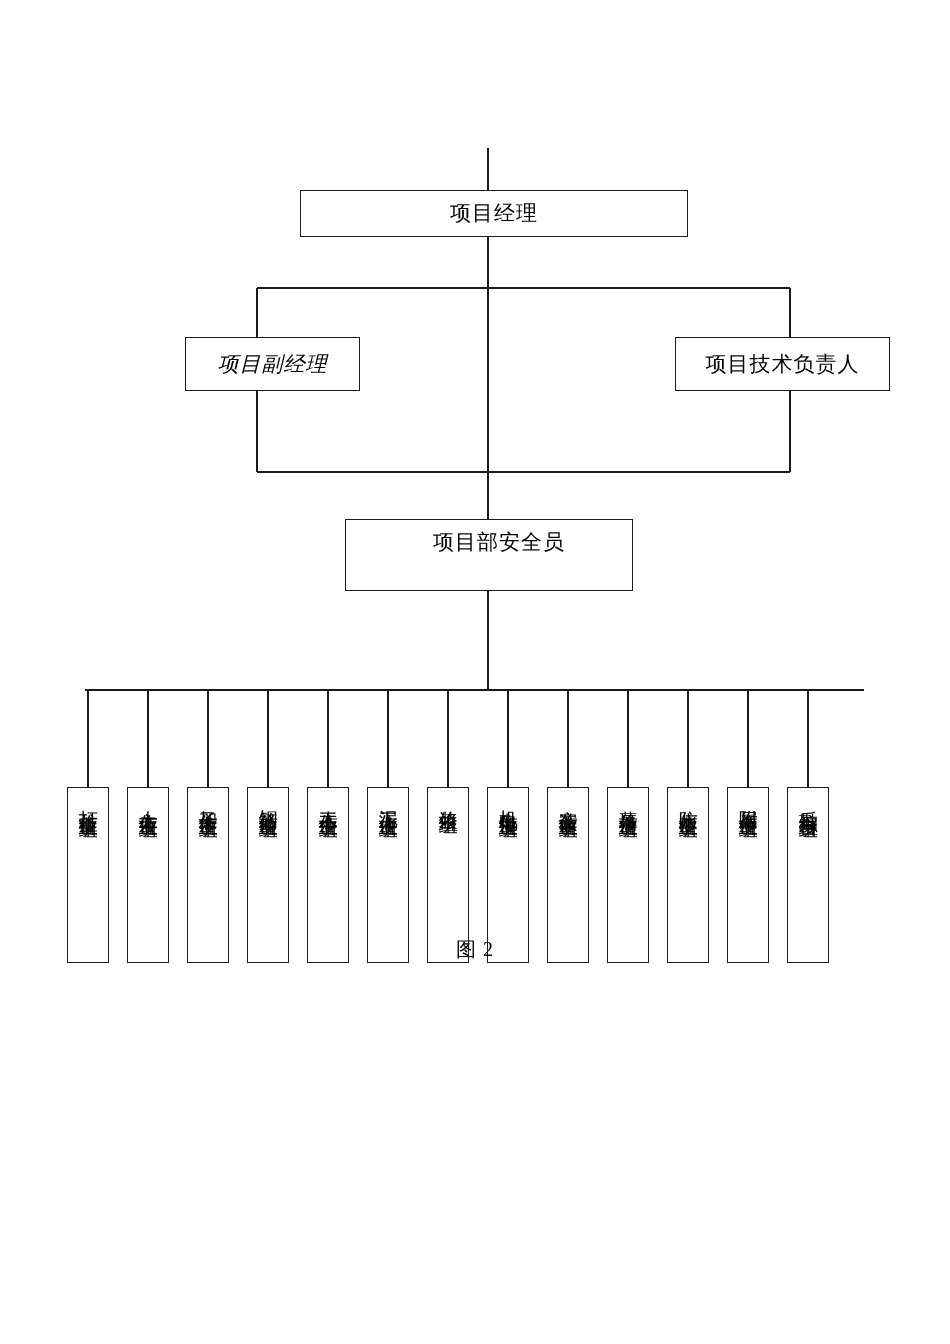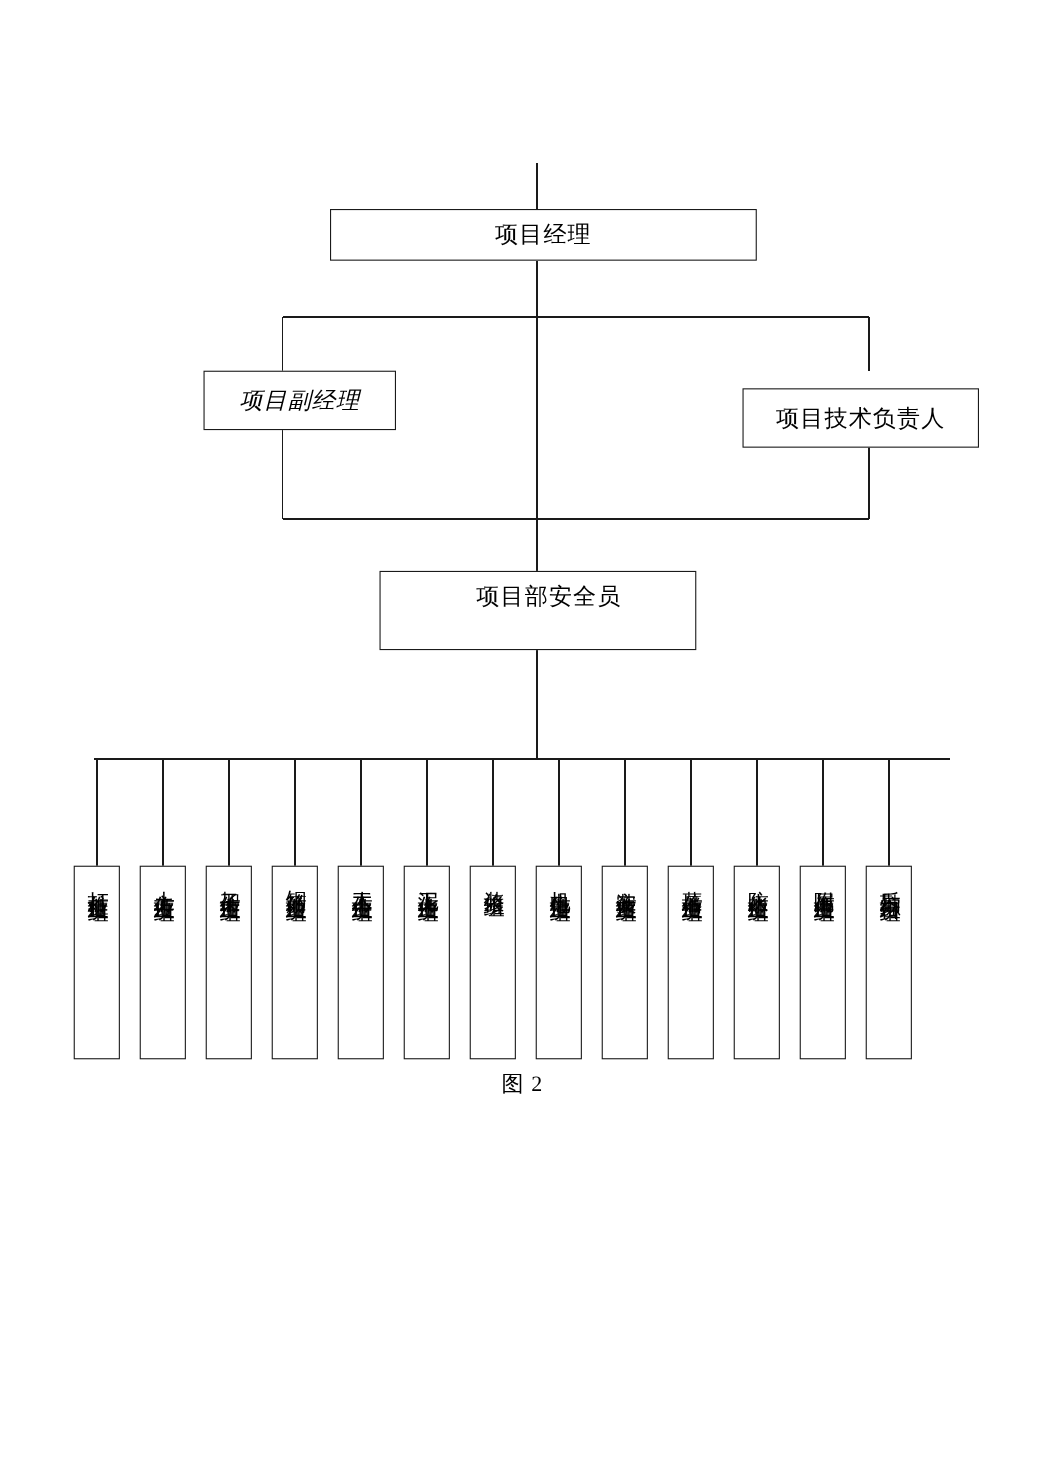--- a/index.html
+++ b/index.html
@@ -107,21 +107,21 @@
       <line x1="808" y1="690" x2="808" y2="787" stroke="#1a1a1a" stroke-width="1.4" shape-rendering="crispEdges"></line>
     </svg>
 
   <div id="nodes-layer">
       <div class="node center-v" style="left: 300px; top: 190px; width: 388px; height: 47px;">
         <span class="label-h">项目经理</span>
       </div>
       <div class="node center-v" style="left: 185px; top: 337px; width: 175px; height: 54px; font-style: italic;">
         <span class="label-h">项目副经理</span>
       </div>
-      <div class="node center-v" style="left: 675px; top: 337px; width: 215px; height: 54px; margin-top: 16px;">
+      <div class="node center-v" style="left: 675px; top: 337px; width: 215px; height: 54px;">
         <span class="label-h">项目技术负责人</span>
       </div>
       <div class="node top-align" style="left: 345px; top: 519px; width: 288px; height: 72px; padding-left: 20px;">
         <span class="label-h">项目部安全员</span>
       </div>
       <div class="node vertical" style="left: 67px; top: 787px; width: 42px; height: 176px;">
         <span class="label-v">打桩作业班组</span>
       </div>
       <div class="node vertical" style="left: 127px; top: 787px; width: 42px; height: 176px;">
         <span class="label-v">土方作业班组</span>
@@ -154,15 +154,15 @@
         <span class="label-v">防水作业班组</span>
       </div>
       <div class="node vertical" style="left: 727px; top: 787px; width: 42px; height: 176px;">
         <span class="label-v">附属作业班组</span>
       </div>
       <div class="node vertical" style="left: 787px; top: 787px; width: 42px; height: 176px;">
         <span class="label-v">后勤综合班组</span>
       </div>
     </div>
 
-  <div id="caption" style="left: 430px; top: 972px; width: 90px;">图 2</div>
+  <div id="caption" style="left: 430px; top: 936px; width: 90px;">图 2</div>
 
 </div>
 
 </body></html>

